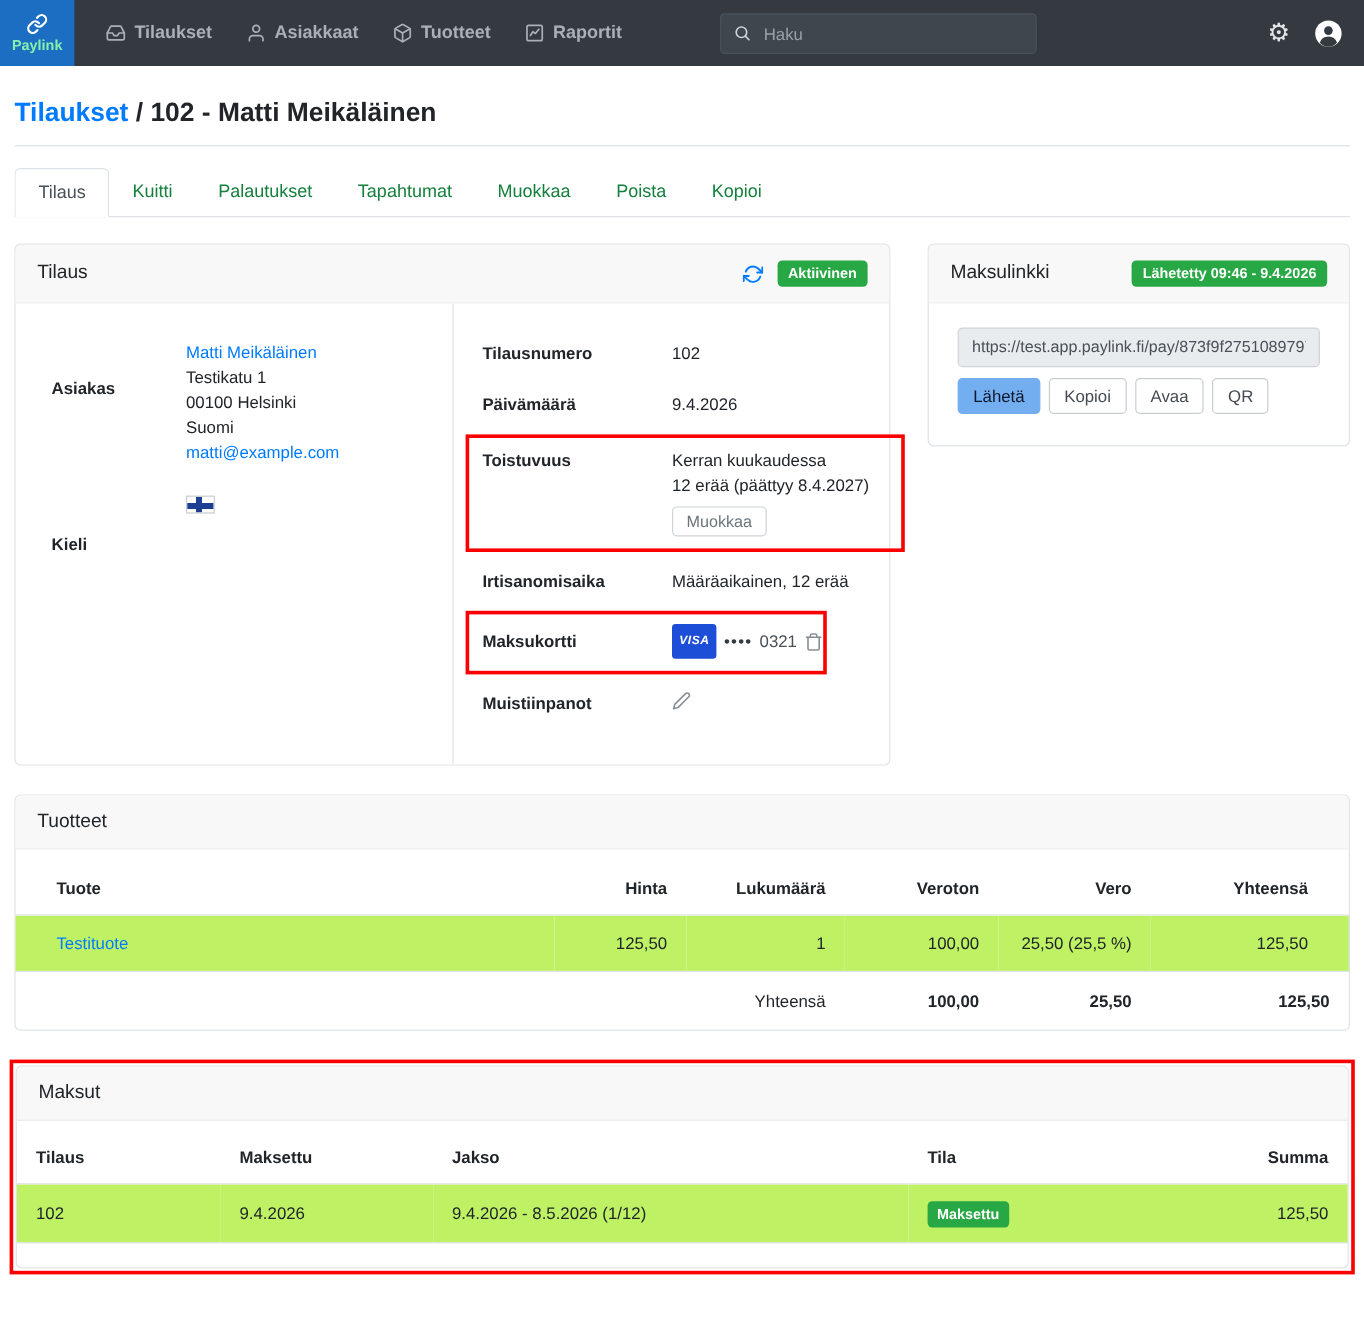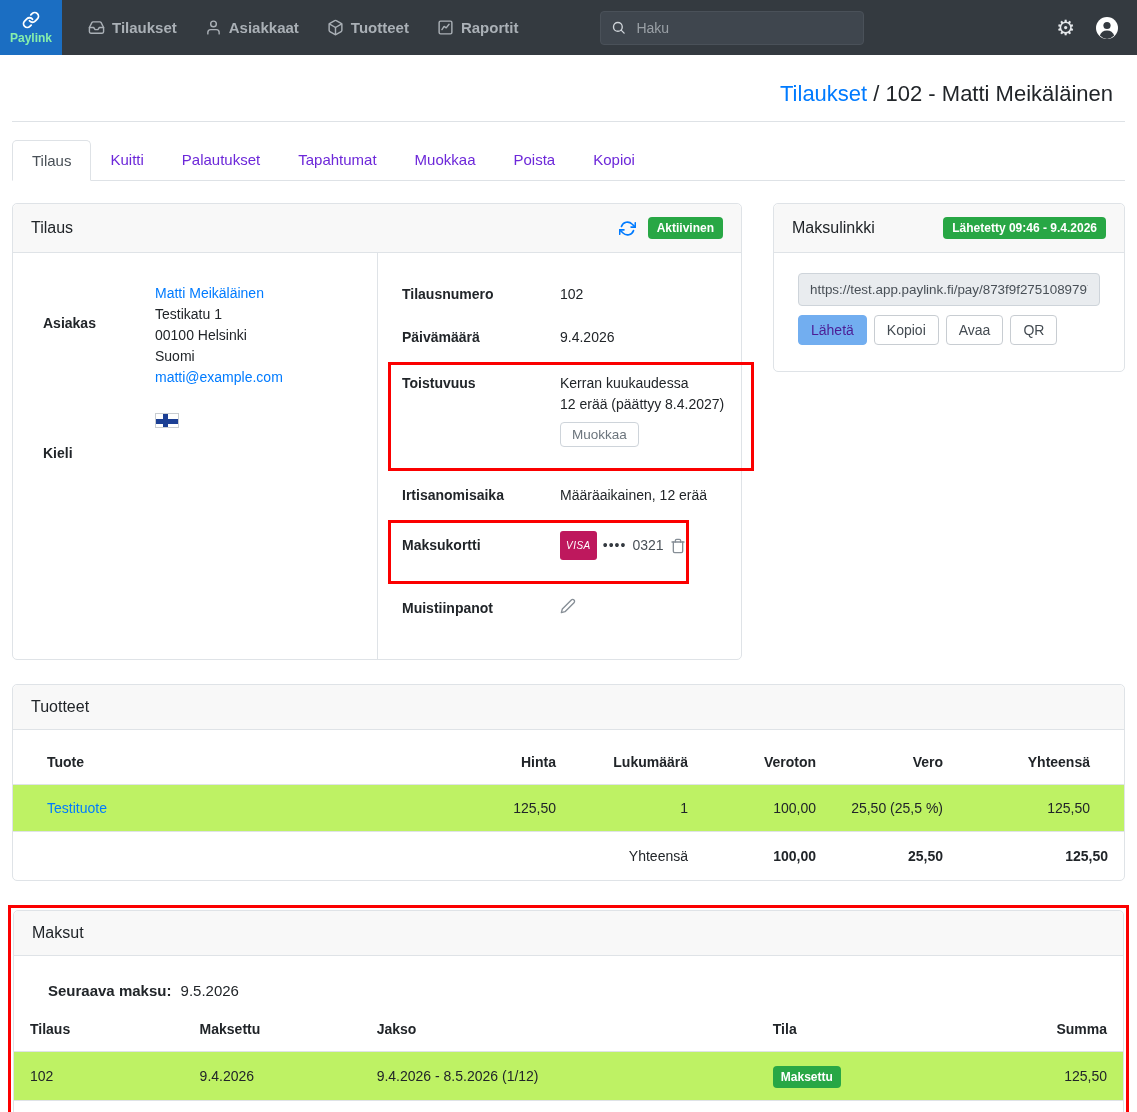--- a/index.html
+++ b/index.html
@@ -52,28 +52,28 @@
     color: #e9ecef; font-size: 14px; width: 100%;
     font-family: inherit;
   }
   .nav-search input::placeholder { color: #9aa0a6; }
   .nav-right { margin-left: auto; display: flex; align-items: center; gap: 20px; }
   .gear { color: #e4e7ea; font-size: 21px; line-height: 1; cursor: pointer; }
   .avatar { width: 24px; height: 24px; cursor: pointer; }
 
   
   .main { padding: 0 12px; }
-  .page-title { margin: 26px 12px 14px; font-size: 22px; font-weight: 400; text-align: right; }
+  .page-title { margin: 26px 0 14px; font-size: 22px; font-weight: 700; }
   .page-title a { color: #007bff; }
   .page-title .sep, .page-title .current { color: #212529; }
   .rule { border: none; border-top: 1px solid #dee2e6; margin: 0 0 18px; }
 
   .tabs { display: flex; border-bottom: 1px solid #dee2e6; }
   .tab {
-    padding: 11px 19px; font-size: 15px; color: #6d28d9;
+    padding: 11px 19px; font-size: 15px; color: #15803d;
     cursor: pointer; margin-bottom: -1px;
   }
   .tab.active {
     color: #495057; background: #fff;
     border: 1px solid #dee2e6; border-bottom: 1px solid #fff;
     border-radius: 5px 5px 0 0;
   }
 
   
   .card { border: 1px solid #dfe3e7; border-radius: 5px; background: #fff; }
@@ -115,55 +115,55 @@
       linear-gradient(to right, transparent 7px, #1c3f94 7px, #1c3f94 12px, transparent 12px),
       linear-gradient(to bottom, transparent 5px, #1c3f94 5px, #1c3f94 10px, transparent 10px),
       #fff;
   }
   .col-right { flex: 1; padding: 20px 24px 28px; }
   .frow { display: flex; padding: 11px 0; line-height: 21px; gap: 21px; }
   .flabel { width: 137px; font-weight: 700; flex-shrink: 0; }
   .hl-box {
     border: 3px solid #fb0000;
     margin: 3px 37px 3px -14px;
-    padding: 8px 0 21px 11px;
+    padding: 8px 0 10px 11px;
   }
   .hl-box .frow { padding: 0; }
   .hl-box.card-hl { margin-right: 102px; }
   .btn-muokkaa {
     margin-top: 7px;
     background: #fff; color: #6c757d;
     border: 1px solid #ced4da; border-radius: 4px;
     padding: 4px 11px; font-size: 13.5px; cursor: pointer;
     font-family: inherit;
   }
   .visa-chip {
-    background: #be185d; color: #fff;
-    font-style: italic; font-weight: 400; font-size: 10px;
+    background: #1d4ed8; color: #fff;
+    font-style: italic; font-weight: 700; font-size: 10px;
     letter-spacing: .5px;
     padding: 4px 6px; border-radius: 3px;
     display: inline-block;
   }
   .cardnum { color: #495057; display: inline-flex; align-items: center; gap: 6px; }
   .dots { letter-spacing: 1px; color: #343a40; }
   .icon-gray { width: 16px; height: 16px; stroke: #868e96; cursor: pointer; }
 
   
   .link-card { width: 352px; flex-shrink: 0; }
   .link-body { padding: 20px 24px 26px; }
   .url-input {
     width: 100%;
     background: #e9ecef; color: #495057;
     border: 1px solid #ced4da; border-radius: 4px;
     padding: 8px 11px; font-size: 13.4px;
     font-family: inherit;
   }
   .link-buttons { margin-top: 9px; display: flex; gap: 7px; }
   .btn { padding: 6px 12px; border-radius: 4px; font-size: 14px; cursor: pointer; font-family: inherit; }
-  .btn-send { background: #72aef0; border: 1px solid #72aef0; color: #4c1d95; }
+  .btn-send { background: #72aef0; border: 1px solid #72aef0; color: #0f172a; }
   .btn-outline { background: #fff; border: 1px solid #c8cdd2; color: #444b52; }
 
   
   .section-card { margin-top: 24px; }
   table { width: 100%; border-collapse: collapse; }
   th { font-weight: 700; padding: 24px 16px 14px; border-bottom: 1px solid #dfe3e7; }
   td { padding: 15px 16px; }
   .num { text-align: right; }
   .pad-first { padding-left: 34px; }
   .pad-last { padding-right: 34px; }
@@ -404,24 +404,20 @@
         </tr>
       </tbody>
     </table>
   </section>
 
   <div class="payments-wrapper">
     <section class="card" style="border-radius:5px;">
       <div class="card-header">
         <span>Maksut</span>
       </div>
-      <div class="next-line">
-        <span class="bold">Seuraava maksu:</span>
-        <span>9.5.2026</span>
-      </div>
       <table class="pay-table">
         <thead>
           <tr>
             <th class="pad-first" style="width:173px;">Tilaus</th>
             <th style="width:180px;">Maksettu</th>
             <th style="width:407px;">Jakso</th>
             <th style="width:290px;">Tila</th>
             <th class="num pad-last">Summa</th>
           </tr>
         </thead>

